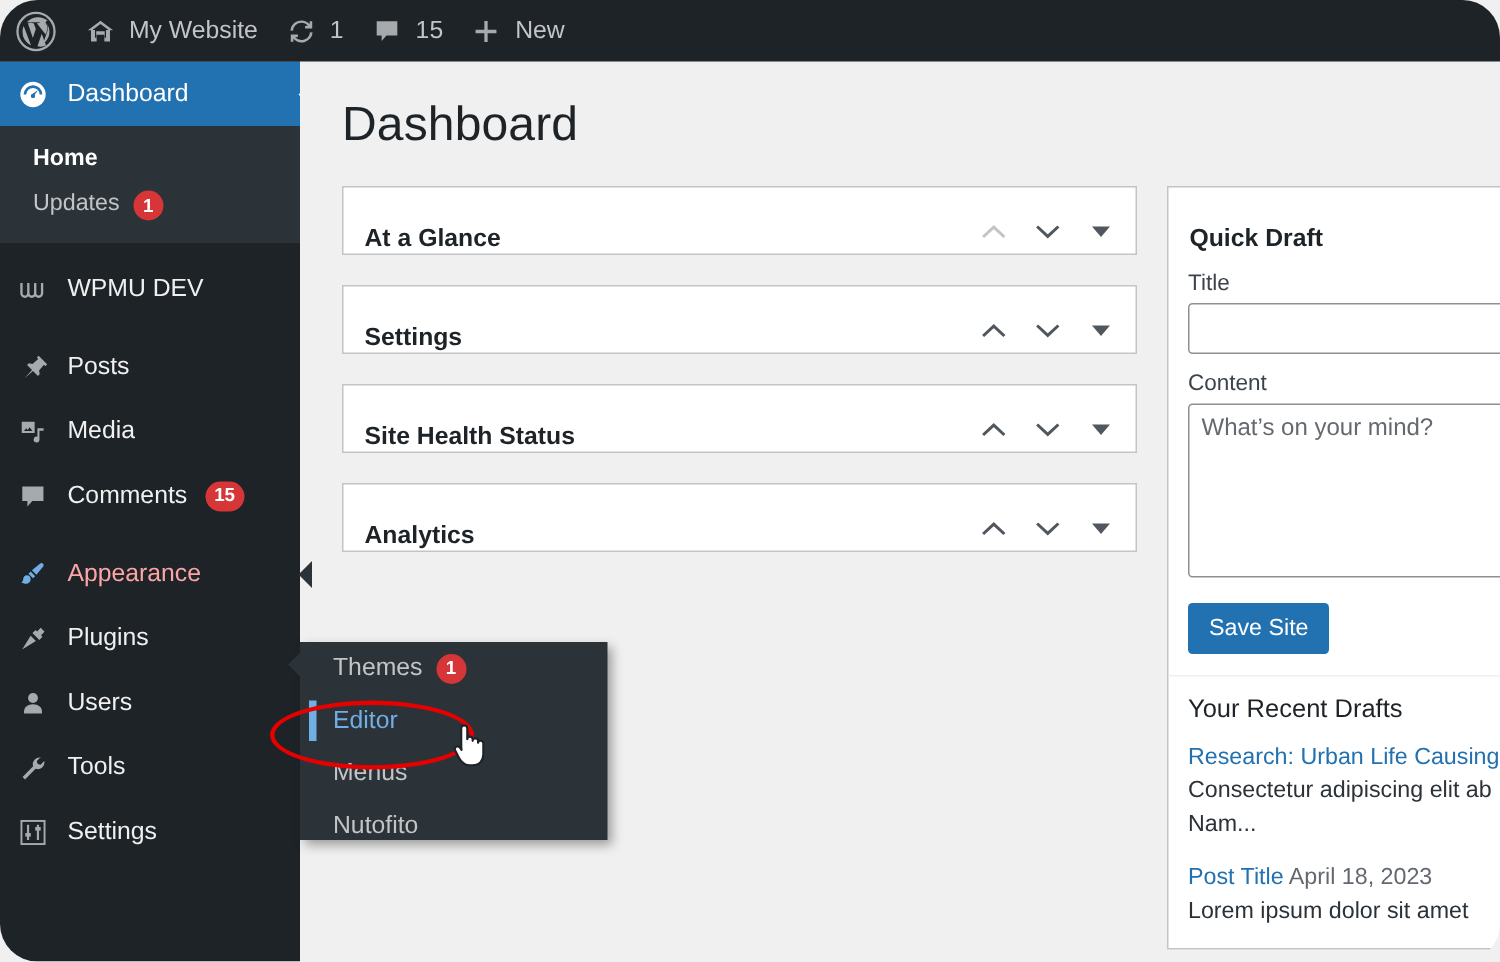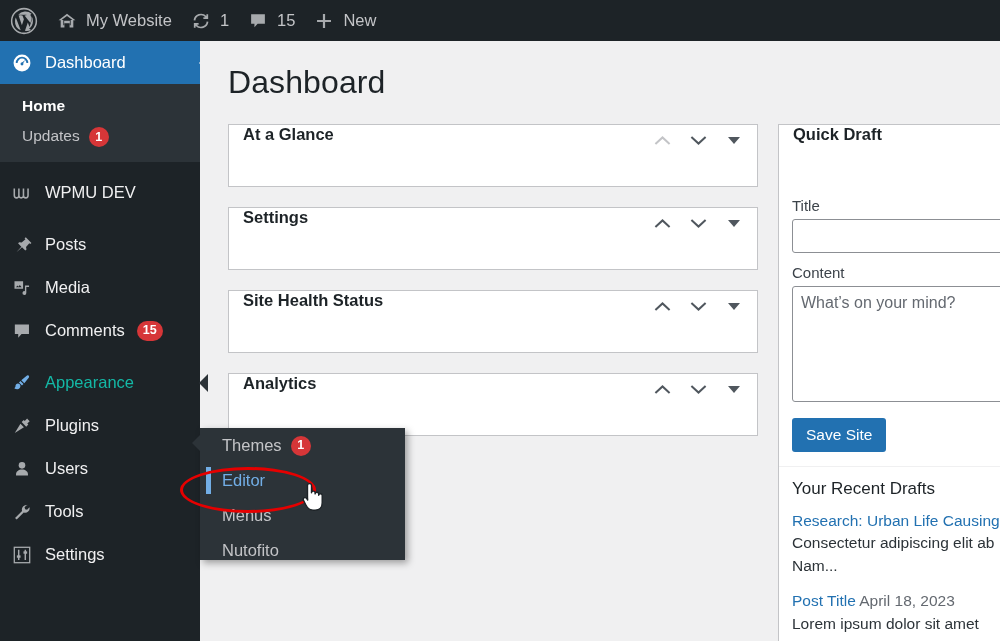--- a/index.html
+++ b/index.html
@@ -1,21 +1,21 @@
 <!DOCTYPE html>
 <html><head>
 <meta charset="utf-8">
 <style>
   * { box-sizing: border-box; margin: 0; padding: 0; }
   html, body {
     width: 1000px; height: 641px; overflow: hidden;
     font-family: "Liberation Sans", sans-serif;
     background: #f0f0f1;
   }
-  #root { position: relative; width: 1000px; height: 641px; overflow: hidden; }
+  #root { position: relative; width: 1000px; height: 641px; overflow: hidden; border-radius: 25px; }
 
   
   #adminbar {
     position: absolute; top: 0; left: 0; width: 1000px; height: 41px;
     background: #1d2327; color: #c3c4c7;
     display: flex; align-items: center; z-index: 40;
   }
   .ab-item {
     display: flex; align-items: center; height: 41px;
     padding: 0 9px; color: #c3c4c7; font-size: 16.5px; gap: 8px;
@@ -36,21 +36,21 @@
     height: 43px; padding-left: 11px; gap: 12px;
     font-size: 16.5px; color: #f0f0f1; white-space: nowrap;
   }
   .menu-item.active { background: #2271b1; color: #fff; font-weight: 400; }
   .menu-item.active::after {
     content: ""; position: absolute; right: -8px; top: 50%;
     transform: translateY(-50%);
     border-top: 9px solid transparent; border-bottom: 9px solid transparent;
     border-right: 9px solid #f0f0f1;
   }
-  .menu-item.current-open { color: #14b8a6; }
+  .menu-item.current-open { color: #fca5a5; }
   .menu-item.current-open::after {
     content: ""; position: absolute; right: -8px; top: 50%;
     transform: translateY(-50%);
     border-top: 9px solid transparent; border-bottom: 9px solid transparent;
     border-right: 9px solid #2c3338;
   }
   .mi-icon { width: 22px; height: 22px; flex: none; display: block; }
   .mi-label { line-height: 1; }
 
   .submenu-inline { background: #2c3338; padding: 7px 0 9px 0; }
@@ -102,22 +102,22 @@
     line-height: 1.25; margin-bottom: 22px; letter-spacing: .1px;
   }
   .cols { display: flex; gap: 20px; }
   .col-main { width: 530px; flex: none; }
   .col-side { width: 252px; flex: none; }
 
   .postbox {
     background: #fff; border: 1px solid #c3c4c7; margin-bottom: 20px;
   }
   .pb-head {
-    display: flex; align-items: flex-start; justify-content: space-between;
-    height: 61px; padding: 0 8px 0 14px;
+    display: flex; align-items: flex-end; justify-content: space-between;
+    height: 44px; padding: 0 8px 0 14px;
   }
   .pb-title { font-size: 16.5px; font-weight: bold; color: #1d2327; }
   .pb-ctrls { display: flex; align-items: center; gap: 6px; }
   .ctrl { width: 30px; height: 30px; display: flex; align-items: center; justify-content: center; }
   .chev { width: 17px; height: 11px; display: block; }
   .tri {
     width: 0; height: 0;
     border-left: 6px solid transparent; border-right: 6px solid transparent;
     border-top: 7px solid #50575e;
   }

